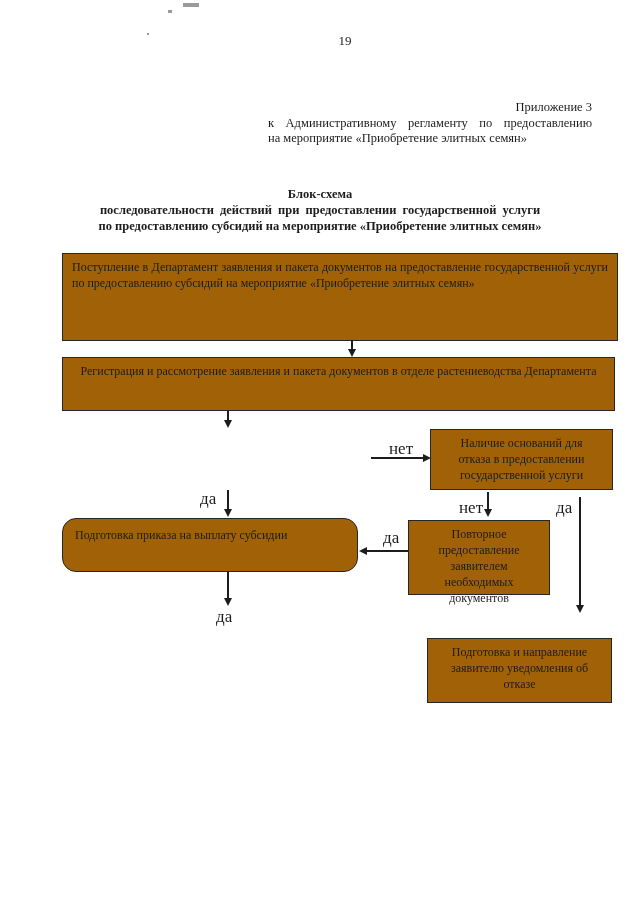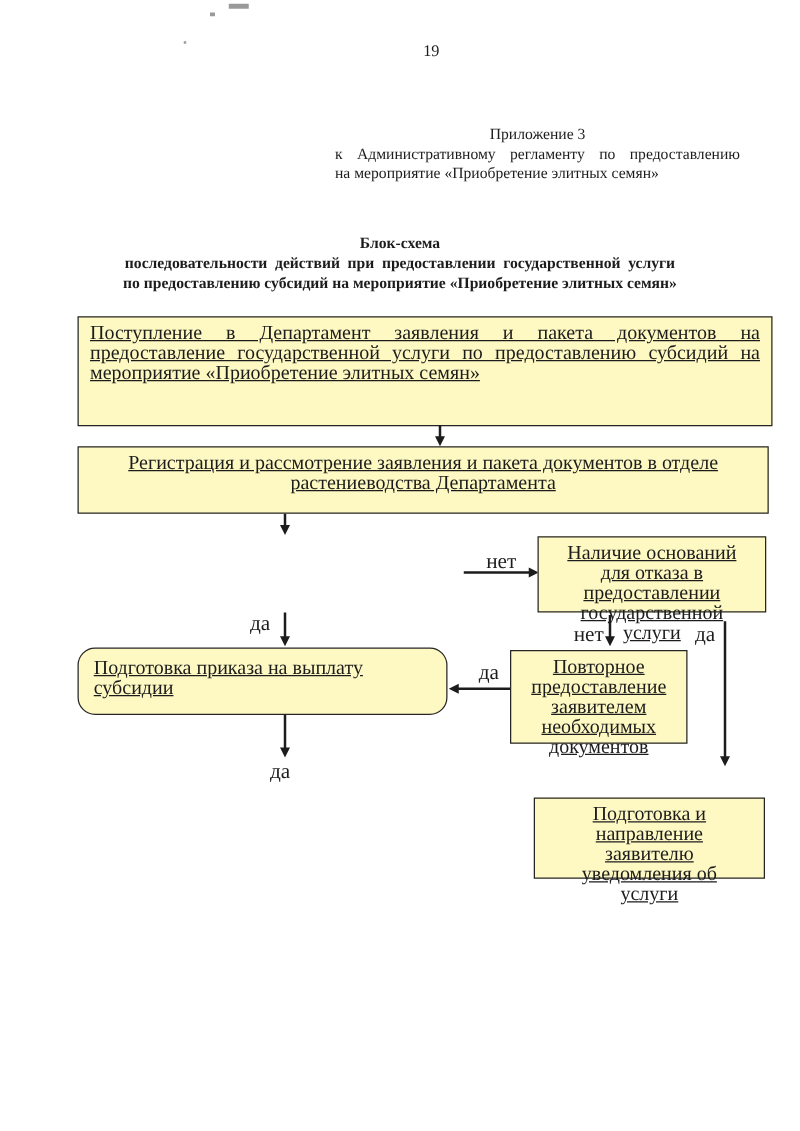--- a/index.html
+++ b/index.html
@@ -8,31 +8,31 @@
     width:640px;height:905px;
     background:#ffffff;
     font-family:"Liberation Serif","DejaVu Serif",serif;
     color:#1c1c1c;
     overflow:hidden;
   }
   .abs{position:absolute;}
   
   .page-number{left:330px;top:33px;width:30px;text-align:center;font-size:13px;}
   .appendix{left:268px;top:100px;width:324px;font-size:12.5px;line-height:15.5px;}
-  .appendix .right{text-align:center;}
+  .appendix .right{text-align:right;}
   .appendix .just{text-align:justify;text-align-last:justify;}
   .title-block{left:40px;top:186px;width:560px;text-align:center;font-weight:bold;font-size:12.5px;line-height:16px;}
   .title-block .spread{word-spacing:3px;}
   
   .box{
     position:absolute;
     border:1.5px solid #262626;
-    background:#fef9c3;
+    background:#a16207;
     box-sizing:border-box;
-    font-size:16px;line-height:16px;text-decoration:underline;
+    font-size:12px;line-height:16px;
   }
   .rounded{border-radius:14px;}
   .pad-tl{padding:5px 9px;text-align:justify;}
   .center{display:flex;align-items:flex-start;justify-content:center;text-align:center;padding:5px 16px;}
   
   .vline{position:absolute;width:1.5px;background:#1c1c1c;}
   .hline{position:absolute;height:1.5px;background:#1c1c1c;}
   .ah-down{position:absolute;width:0;height:0;border-left:4px solid transparent;border-right:4px solid transparent;border-top:8px solid #1c1c1c;}
   .ah-left{position:absolute;width:0;height:0;border-top:4px solid transparent;border-bottom:4px solid transparent;border-right:8px solid #1c1c1c;}
   .ah-right{position:absolute;width:0;height:0;border-top:4px solid transparent;border-bottom:4px solid transparent;border-left:8px solid #1c1c1c;}
@@ -108,16 +108,16 @@
   <div class="edge-label" style="left:383px;top:531px;">да</div>
   <div class="hline" style="left:366px;top:550px;width:42px;"></div>
   <div class="ah-left" style="left:359px;top:547px;"></div>
 
   <div class="vline" style="left:227px;top:572px;height:28px;"></div>
   <div class="ah-down" style="left:224px;top:598px;"></div>
   <div class="edge-label" style="left:216px;top:610px;">да</div>
 
 
   <div class="box center" style="left:427px;top:638px;width:185px;height:65px;">
-    <span>Подготовка и направление заявителю уведомления об услуги</span>
+    <span>Подготовка и направление заявителю уведомления об отказе</span>
   </div>
 
 </div>
 
 </body></html>

